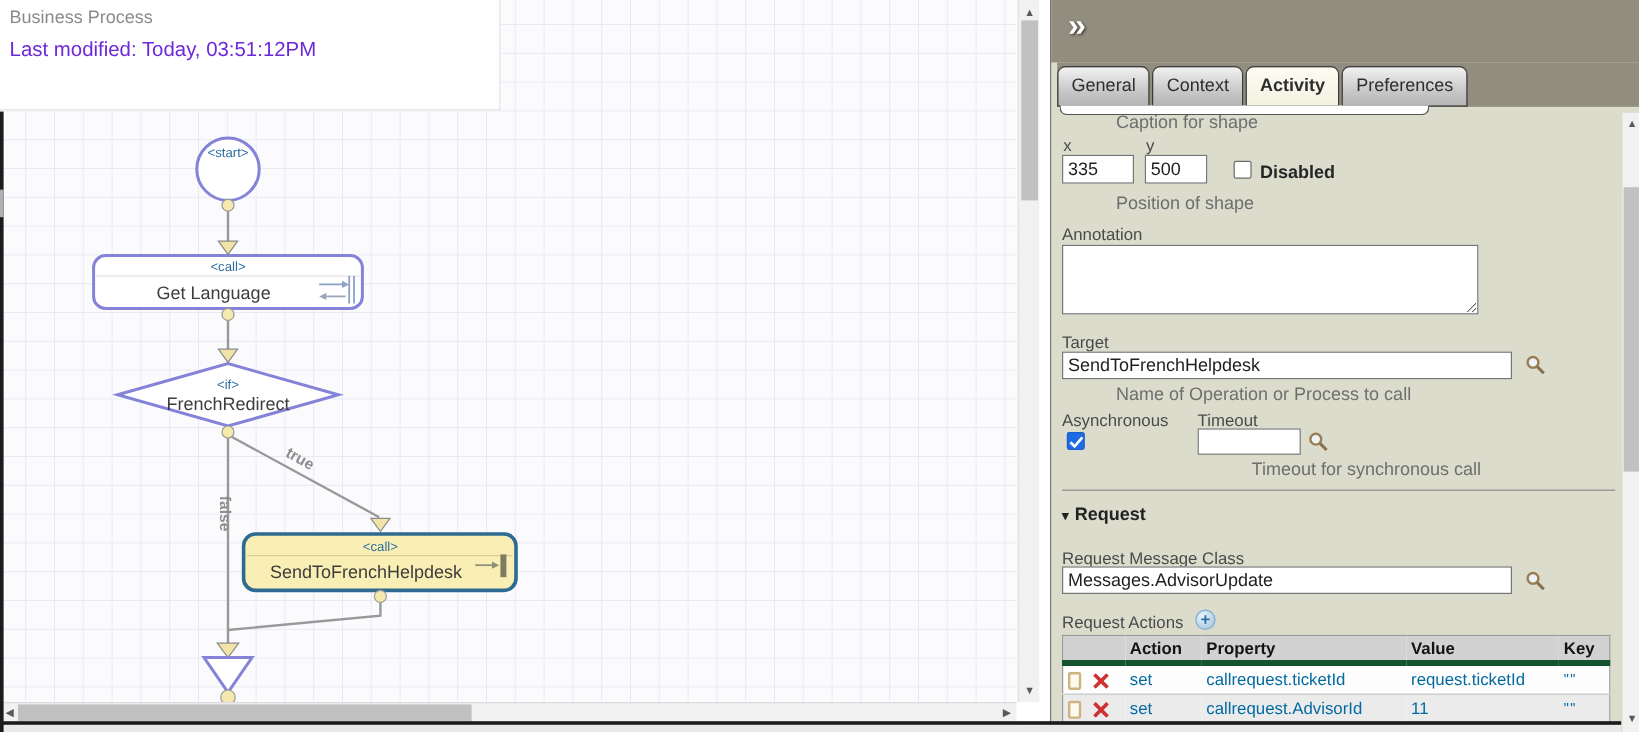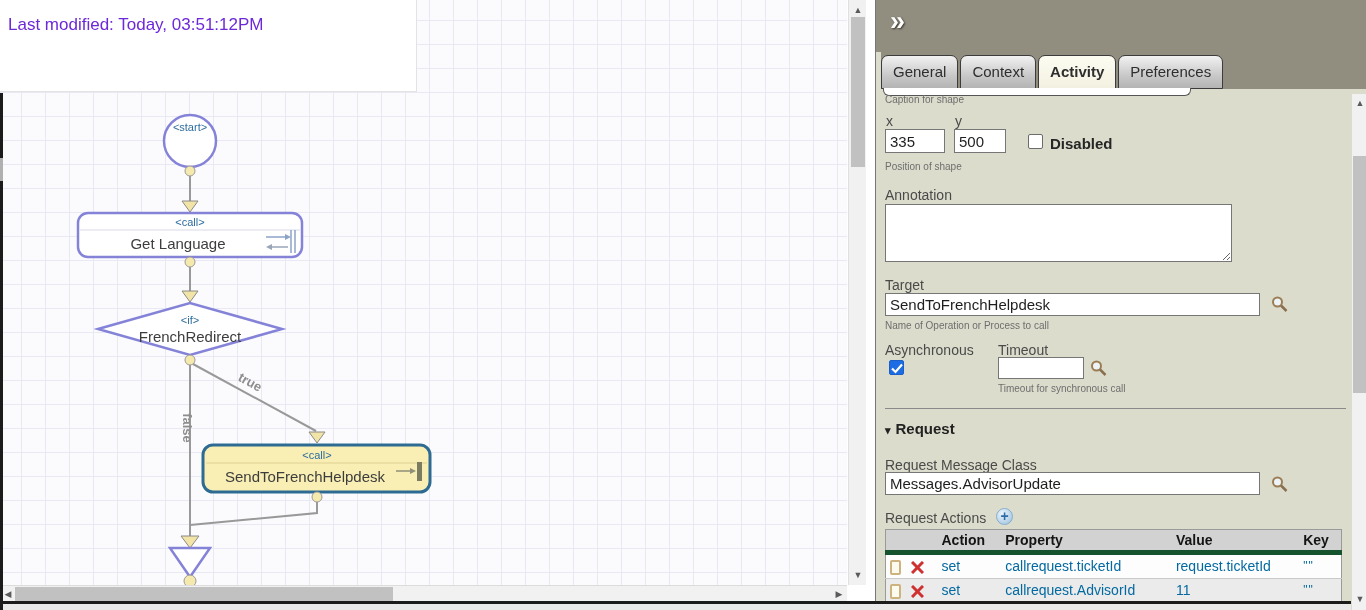--- a/index.html
+++ b/index.html
@@ -60,21 +60,21 @@
   .tabs { position:absolute; left:5px; top:52px; height:37px; width:486px; background:#918d7f;
           display:flex; align-items:flex-end; }
   .tab { border:1px solid #3c3c3c; border-radius:7px 7px 0 0; padding:7px 11px 8px;
          font-size:15px; color:#2e2e2e; margin-right:2px; cursor:pointer;
          background:linear-gradient(#f2f2f2, #c9c9c9 60%, #b4b4b4); }
   .tab.active { background:linear-gradient(#fdfcf2,#f2f1e1); font-weight:bold; }
 
   .panel-body { position:absolute; left:0; top:89px; width:491px; height:521px; font-size:14px; }
   .cut-input { position:absolute; left:7px; top:-1px; width:308px; height:8px; background:#fff;
                border:1px solid #555; border-top:none; border-radius:0 0 6px 6px; }
-  .hint { position:absolute; color:#6e6e6e; font-size:10px; }
+  .hint { position:absolute; color:#6e6e6e; font-size:15px;margin-left:45px; }
   .flabel { position:absolute; color:#4a4a4a; font-size:14px; }
   .pinput { position:absolute; border:1px solid #767676; background:#fff; font-size:15px;
             font-family:"Liberation Sans",sans-serif; padding:1px 4px; color:#1e1e1e; }
   textarea.pinput { resize:both; }
   .cb { position:absolute; width:15px; height:15px; border:1px solid #6c6c6c; background:#fff;
         border-radius:2px; cursor:pointer; }
   .cb.checked { background:#1e6ce4; border-color:#1a5fc9; }
   .cb.checked svg { position:absolute; left:1px; top:2px; }
   .bold-label { position:absolute; font-weight:bold; color:#262626; font-size:15px; }
   .divider { position:absolute; border-top:1px solid #8a8a8a; }
@@ -164,20 +164,21 @@
       <polygon class="arrowhead" points="181,536 199,536 190,548"></polygon>
 
       <g>
         <polygon class="node" points="170,548 210,548 190,577"></polygon>
       </g>
       <circle class="dot" cx="190" cy="581" r="6"></circle>
     </svg>
 
     
     <div class="hdr-card">
+      <div class="hdr-type">Business Process</div>
       <div class="hdr-mod">Last modified: Today, 03:51:12PM</div>
     </div>
   </div>
 
   <div class="hscroll">
     <div class="scroll-arrow" style="left:1px;top:1px;">◀</div>
     <div class="thumb"></div>
     <div class="scroll-arrow" style="right:1px;top:1px;">▶</div>
   </div>
 

